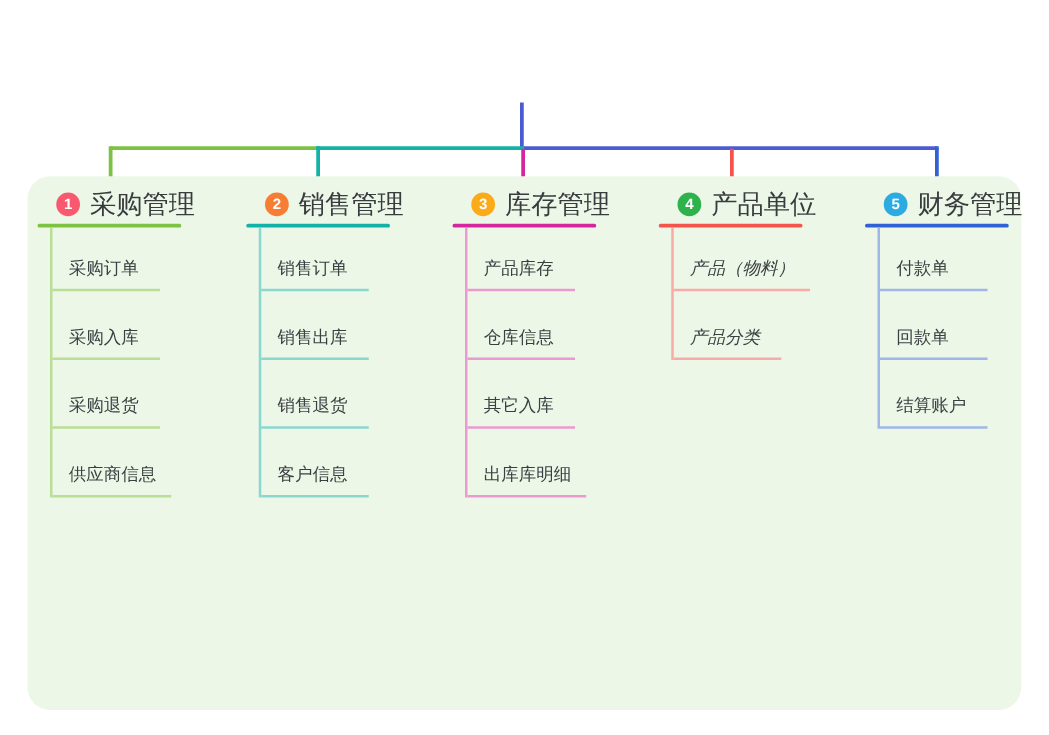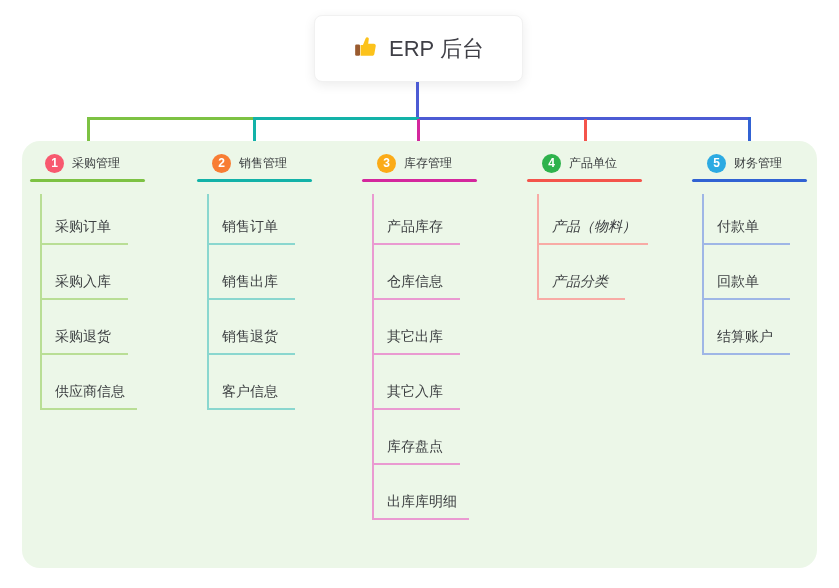--- a/index.html
+++ b/index.html
@@ -33,58 +33,49 @@
   
   .branch { position:absolute; top:150px; width:150px; }
   .branch-1 { left:30px; } .branch-2 { left:197px; } .branch-3 { left:362px; }
   .branch-4 { left:527px; } .branch-5 { left:692px; }
 
   .branch-header { height:26px; display:flex; align-items:center; gap:8px;
                    padding-left:15px; cursor:pointer; }
   .badge { width:19px; height:19px; border-radius:50%; flex:0 0 19px;
            display:flex; align-items:center; justify-content:center;
            color:#fff; font-size:12px; font-weight:700; }
-  .branch-title { font-size:12px; font-weight:500; color:#393c3e; white-space:nowrap; }
+  .branch-title { font-size:21px; font-weight:500; color:#393c3e; white-space:nowrap; }
   .branch-underline { width:115px; height:3px; margin-top:3px; border-radius:2px; }
 
   .b1 .badge { background:#f8596f; } .b1 .branch-underline { background:#7dc243; }
   .b2 .badge { background:#f87d34; } .b2 .branch-underline { background:#13b2a8; }
   .b3 .badge { background:#fbab17; } .b3 .branch-underline { background:#d4279d; }
   .b4 .badge { background:#2eb24c; } .b4 .branch-underline { background:#f4544b; }
   .b5 .badge { background:#2caae2; } .b5 .branch-underline { background:#3162d3; }
 
   .children { list-style:none; margin-left:10px; border-left:2px solid; width:max-content; }
   .b1 .children { border-color:#b9de95; } .b1 .children li { border-color:#b9de95; }
   .b2 .children { border-color:#8ad7cf; } .b2 .children li { border-color:#8ad7cf; }
   .b3 .children { border-color:#ea9ad1; } .b3 .children li { border-color:#ea9ad1; }
   .b4 .children { border-color:#f8aba5;font-style:italic; } .b4 .children li { border-color:#f8aba5; }
   .b5 .children { border-color:#9fb6e6; } .b5 .children li { border-color:#9fb6e6; }
 
   .children li { height:55px; min-width:86px; width:max-content;
     display:flex; align-items:flex-end; padding:0 12px 7px 13px;
     border-bottom:2px solid; font-size:14px; color:#3c3f41; white-space:nowrap;
     cursor:pointer; }
-  .children li:first-child { height:51px;margin-top:12px; }
+  .children li:first-child { height:51px; }
 
   .thumb-icon { display:inline-block; }
 </style>
 </head>
 <body>
 
 <div id="canvas">
 
-  <div class="root-node">
-    <span class="thumb-icon">
-      <svg width="26" height="26" viewBox="0 0 24 24" aria-hidden="true">
-        <rect x="2" y="10.5" width="4.5" height="10.5" rx="1.2" fill="#9a5b2f"></rect>
-        <path d="M7 11h2.2l2.5-6.2c.6-1.6 3.1-1 2.9.8L14 10h5.3c1.1 0 1.9 1 1.7 2.1l-1.3 7.2c-.2 1-1 1.7-2 1.7H7z" fill="#fcc21b"></path>
-      </svg>
-    </span>
-    <span>ERP 后台</span>
-  </div>
 
   <div class="seg seg-root-drop"></div>
   <div class="seg seg-bus-green"></div>
   <div class="seg seg-bus-teal"></div>
   <div class="seg seg-bus-blue"></div>
   <div class="seg drop-green"></div>
   <div class="seg drop-teal"></div>
   <div class="seg drop-magenta"></div>
   <div class="seg drop-red"></div>
   <div class="seg drop-blue"></div>
@@ -121,23 +112,21 @@
 
   <div class="branch branch-3 b3">
     <div class="branch-header">
       <span class="badge">3</span>
       <span class="branch-title">库存管理</span>
     </div>
     <div class="branch-underline"></div>
     <ul class="children">
       <li>产品库存</li>
       <li>仓库信息</li>
-      <li>其它出库</li>
       <li>其它入库</li>
-      <li>库存盘点</li>
       <li>出库库明细</li>
     </ul>
   </div>
 
   <div class="branch branch-4 b4">
     <div class="branch-header">
       <span class="badge">4</span>
       <span class="branch-title">产品单位</span>
     </div>
     <div class="branch-underline"></div>

